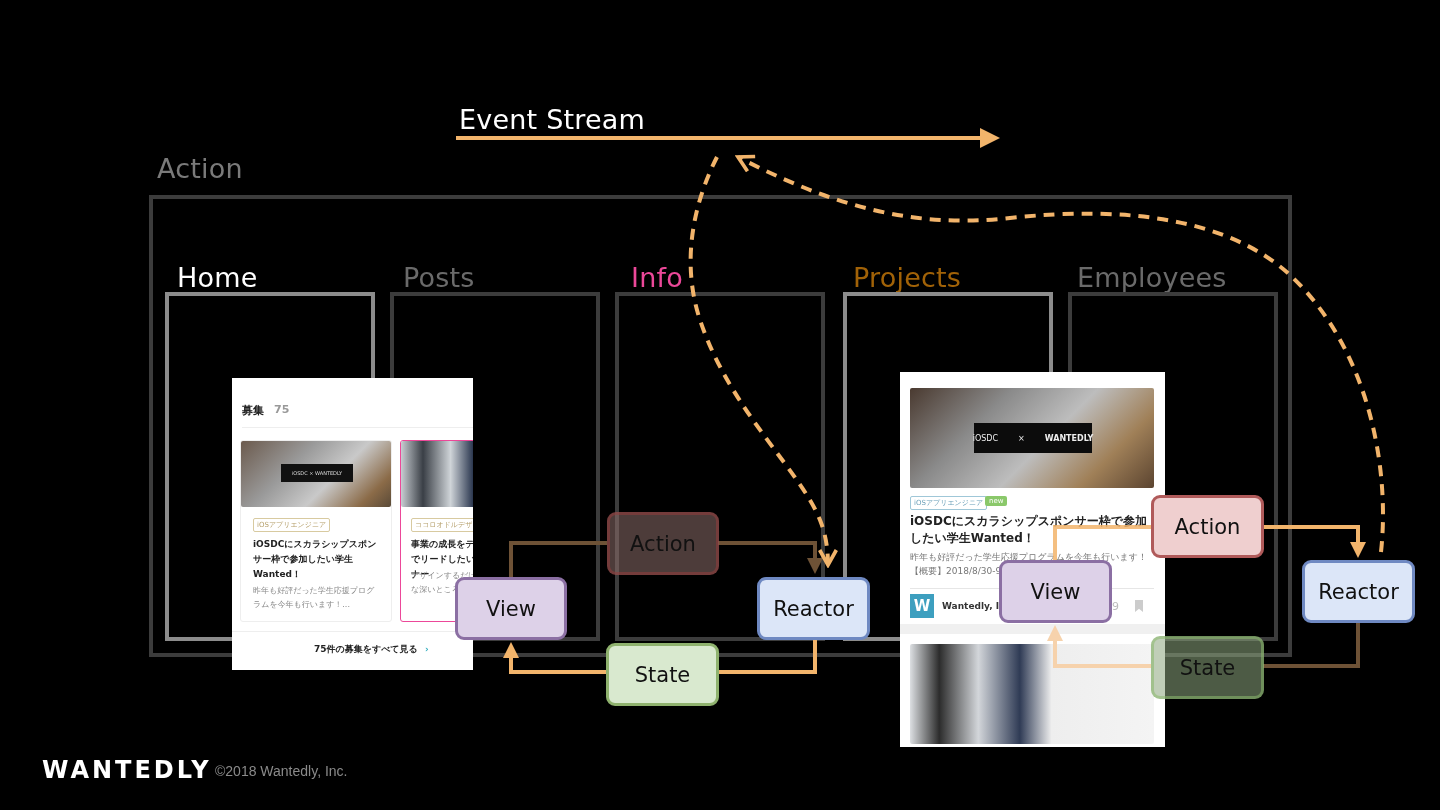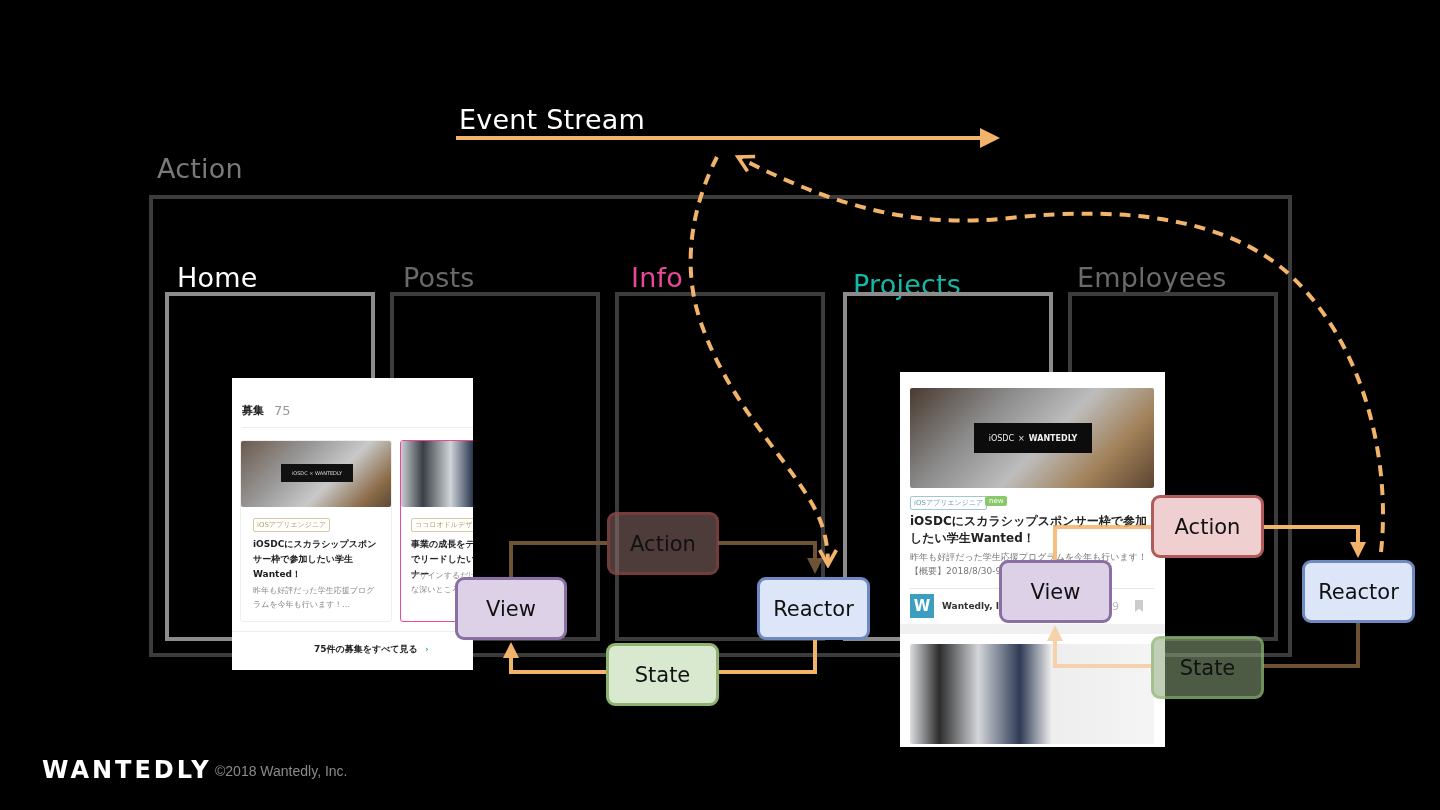--- a/index.html
+++ b/index.html
@@ -28,32 +28,32 @@
 <body>
 
 <div class="lbl" style="left:459px;top:104px;color:#fff;">Event Stream</div>
 
 <div class="lbl" style="left:157px;top:153px;color:#7a7a7a;">Action</div>
 <div class="frame" style="left:149px;top:195px;width:1143px;height:462px;"></div>
 
 <div class="lbl" style="left:177px;top:262px;color:#fff;">Home</div>
 <div class="lbl" style="left:403px;top:262px;color:#6a6a6a;">Posts</div>
 <div class="lbl" style="left:631px;top:262px;color:#ec4899;">Info</div>
-<div class="lbl" style="left:853px;top:269px;color:#14b8a6;">Projects</div>
+<div class="lbl" style="left:853px;top:262px;color:#a16207;">Projects</div>
 <div class="lbl" style="left:1077px;top:262px;color:#6a6a6a;">Employees</div>
 
 <div class="frame active" style="left:165px;top:292px;width:210px;height:349px;"></div>
 <div class="frame" style="left:390px;top:292px;width:210px;height:349px;"></div>
 <div class="frame" style="left:615px;top:292px;width:210px;height:349px;"></div>
 <div class="frame active" style="left:843px;top:292px;width:210px;height:349px;"></div>
 <div class="frame" style="left:1068px;top:292px;width:210px;height:349px;"></div>
 
 <div class="card" style="left:232px;top:378px;width:241px;height:292px;">
   <div class="abs" style="left:10px;top:25px;font-size:11px;font-weight:bold;color:#222;">募集</div>
-  <div class="abs" style="left:42px;top:25px;font-size:13px;color:#999;">75</div>
+  <div class="abs" style="left:42px;top:25px;font-size:11px;color:#999;font-weight:bold;">75</div>
   <div class="abs" style="left:10px;top:49px;width:245px;height:1px;background:#eee;"></div>
 
   <div class="abs" style="left:8px;top:62px;width:150px;height:180px;border:1px solid #eee;border-radius:3px;">
     <div class="photo" style="left:0;top:0;width:150px;height:66px;background:linear-gradient(135deg,#6b5a4d 0%,#9a9a9a 35%,#c9c9c9 60%,#8b6b48 85%,#5a4a38 100%);">
       <div class="abs" style="left:40px;top:23px;width:72px;height:18px;background:#111;color:#ddd;font-size:5px;display:flex;align-items:center;justify-content:center;">iOSDC × WANTEDLY</div>
     </div>
     <div class="tag" style="left:12px;top:77px;">iOSアプリエンジニア</div>
     <div class="ctitle" style="left:12px;top:96px;width:130px;">iOSDCにスカラシップスポンサー枠で参加したい学生Wanted！</div>
     <div class="cdesc" style="left:12px;top:143px;width:128px;">昨年も好評だった学生応援プログラムを今年も行います！...</div>
   </div>
@@ -67,21 +67,21 @@
 
   <div class="abs" style="left:0;top:253px;width:265px;height:1px;background:#eee;"></div>
   <div class="abs" style="left:82px;top:265px;font-size:9px;font-weight:bold;color:#222;">
     <span>75件の募集をすべて見る</span>
     <span style="color:#3ab0c0;margin-left:4px;">›</span>
   </div>
 </div>
 
 <div class="card" style="left:900px;top:372px;width:265px;height:375px;">
   <div class="photo" style="left:10px;top:16px;width:244px;height:100px;background:linear-gradient(135deg,#4a3a30 0%,#8a8a8a 30%,#bdbdbd 55%,#a08058 78%,#5b4430 100%);">
-    <div class="abs" style="left:64px;top:35px;width:118px;height:30px;background:#0c0c0c;color:#eee;font-size:8px;display:flex;align-items:center;justify-content:center;gap:4px;">
+    <div class="abs" style="left:64px;top:35px;width:118px;height:30px;background:#0c0c0c;color:#eee;font-size:8px;display:flex;align-items:center;justify-content:center;gap:20px;">
       <span>iOSDC</span>
       <span>×</span>
       <span style="font-weight:bold;">WANTEDLY</span>
     </div>
   </div>
   <div class="tag" style="left:10px;top:124px;border-color:#9fc7d8;color:#6a9fb8;">iOSアプリエンジニア</div>
   <div class="abs" style="left:85px;top:124px;background:#8ac86a;color:#fff;font-size:7px;padding:1px 4px;border-radius:2px;">new</div>
   <div class="ctitle" style="left:10px;top:141px;width:248px;font-size:12px;line-height:17px;">iOSDCにスカラシップスポンサー枠で参加したい学生Wanted！</div>
   <div class="cdesc" style="left:10px;top:178px;width:248px;font-size:9px;line-height:14px;color:#777;">昨年も好評だった学生応援プログラムを今年も行います！【概要】2018/8/30-9/2に...</div>
   <div class="abs" style="left:10px;top:216px;width:244px;height:1px;background:#e6e6e6;"></div>

